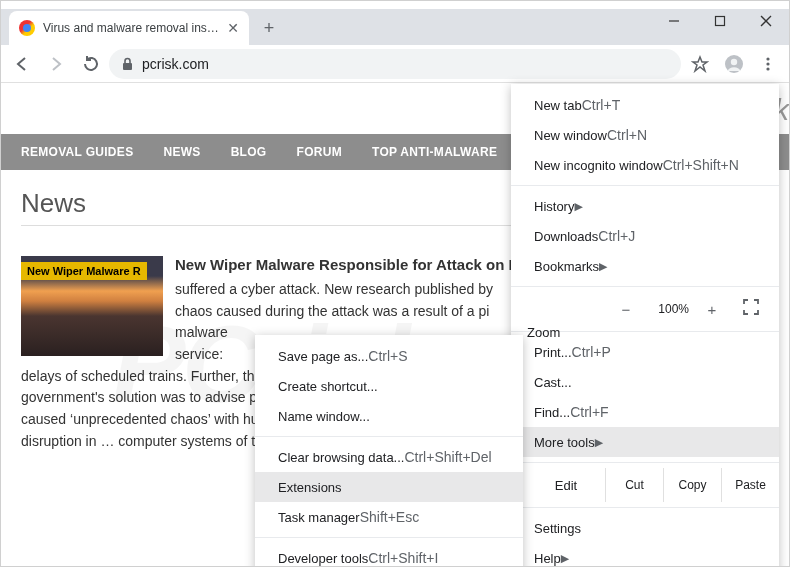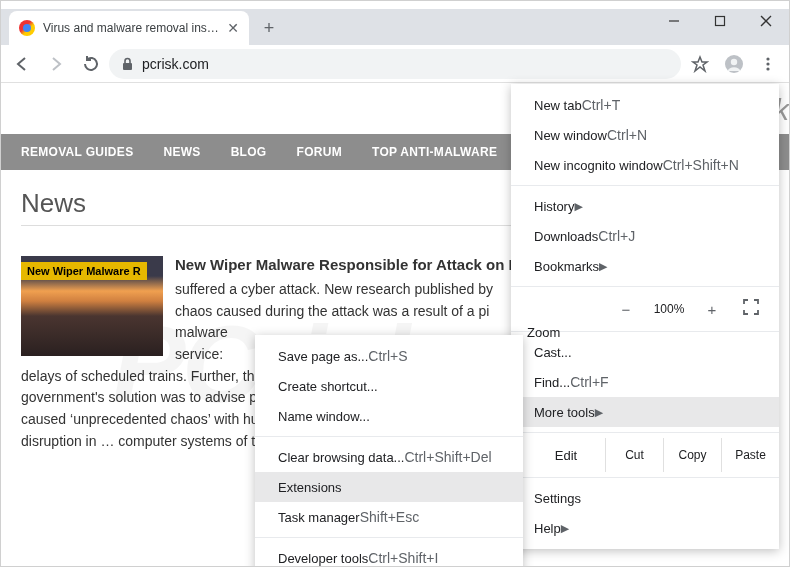--- a/index.html
+++ b/index.html
@@ -41,21 +41,21 @@
   .menu.main { top:83px; right:10px; width:268px; }
   .menu.sub { top:334px; left:254px; width:268px; }
   .mi { display:flex; align-items:center; padding:6px 23px; height:30px;}
   .mi.hl { background:#e8e8e9; }
   .mi .arrow { color:#5f6368; font-size:11px;}
   .mi .sc { color:#5f6368; font-size:14px;}
   .msep { height:1px; background:#e8eaed; margin:5px 0;}
   .zoomrow { display:flex; align-items:center; padding:4px 16px; height:34px; gap:10px;}
   .zoomrow .lbl { flex:1;margin-top:47px;}
   .zoomrow .zbtn { width:26px; text-align:center; color:#5f6368; font-size:15px;}
-  .zoomrow .zval { width:40px; text-align:center; font-size:12px;}
+  .zoomrow .zval { width:40px; text-align:right; font-size:12px;}
   .zoomrow .full { width:20px; height:20px; margin-left:8px;}
   .editrow { display:flex; align-items:center; padding:0 0 0 16px; height:34px;}
   .editrow .lbl { flex:1;text-align:center;}
   .editrow .ebox { border-left:1px solid #e0e0e0; width:58px; text-align:center; height:100%; display:flex; align-items:center; justify-content:center; font-size:12px;}
   svg { display:block; }
 </style>
 </head>
 <body>
 
 <div class="titlebar"></div>
@@ -199,20 +199,24 @@
     <span class="zval">100%</span>
     <span class="zbtn">+</span>
     <span class="full">
         <svg width="16" height="16">
           <path d="M1 5V1h4M11 1h4v4M15 11v4h-4M5 15H1v-4" fill="none" stroke="#5f6368" stroke-width="1.8"></path>
         </svg>
       </span>
   </div>
   <div class="msep"></div>
   <div class="mi">
+      <span>Print...</span>
+      <span class="sc">Ctrl+P</span>
+    </div>
+  <div class="mi">
       <span>Cast...</span>
       <span></span>
     </div>
   <div class="mi">
       <span>Find...</span>
       <span class="sc">Ctrl+F</span>
     </div>
   <div class="mi hl">
       <span>More tools</span>
       <span class="arrow">▶</span>

